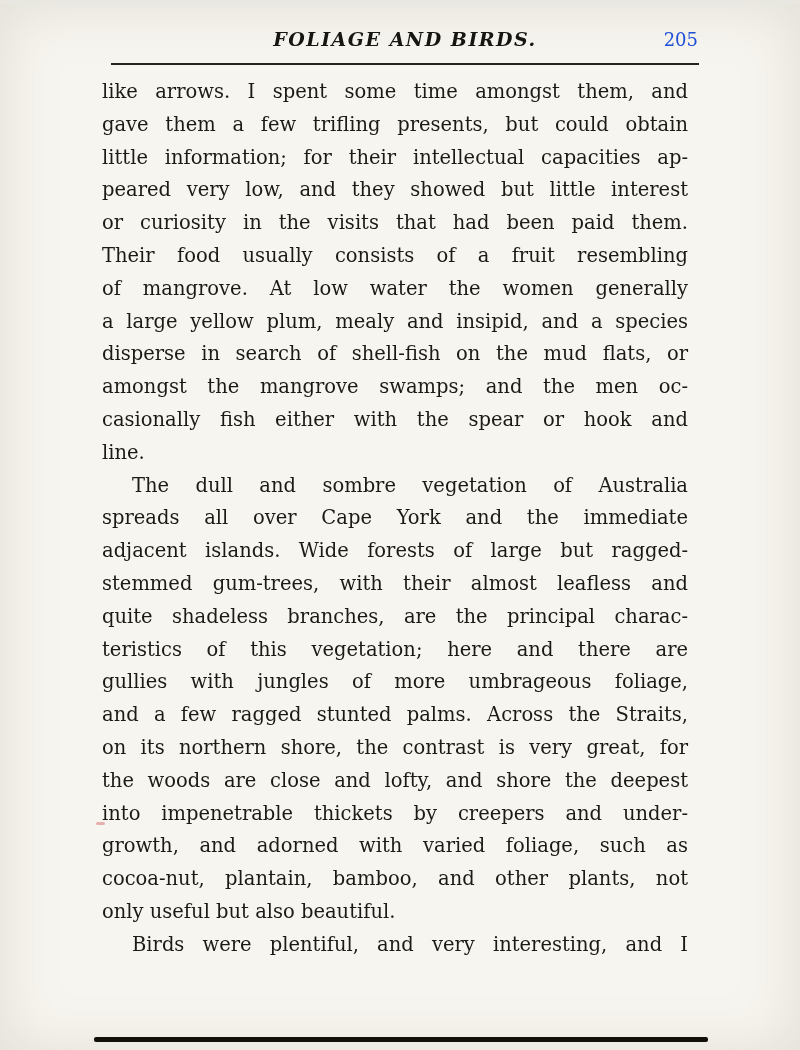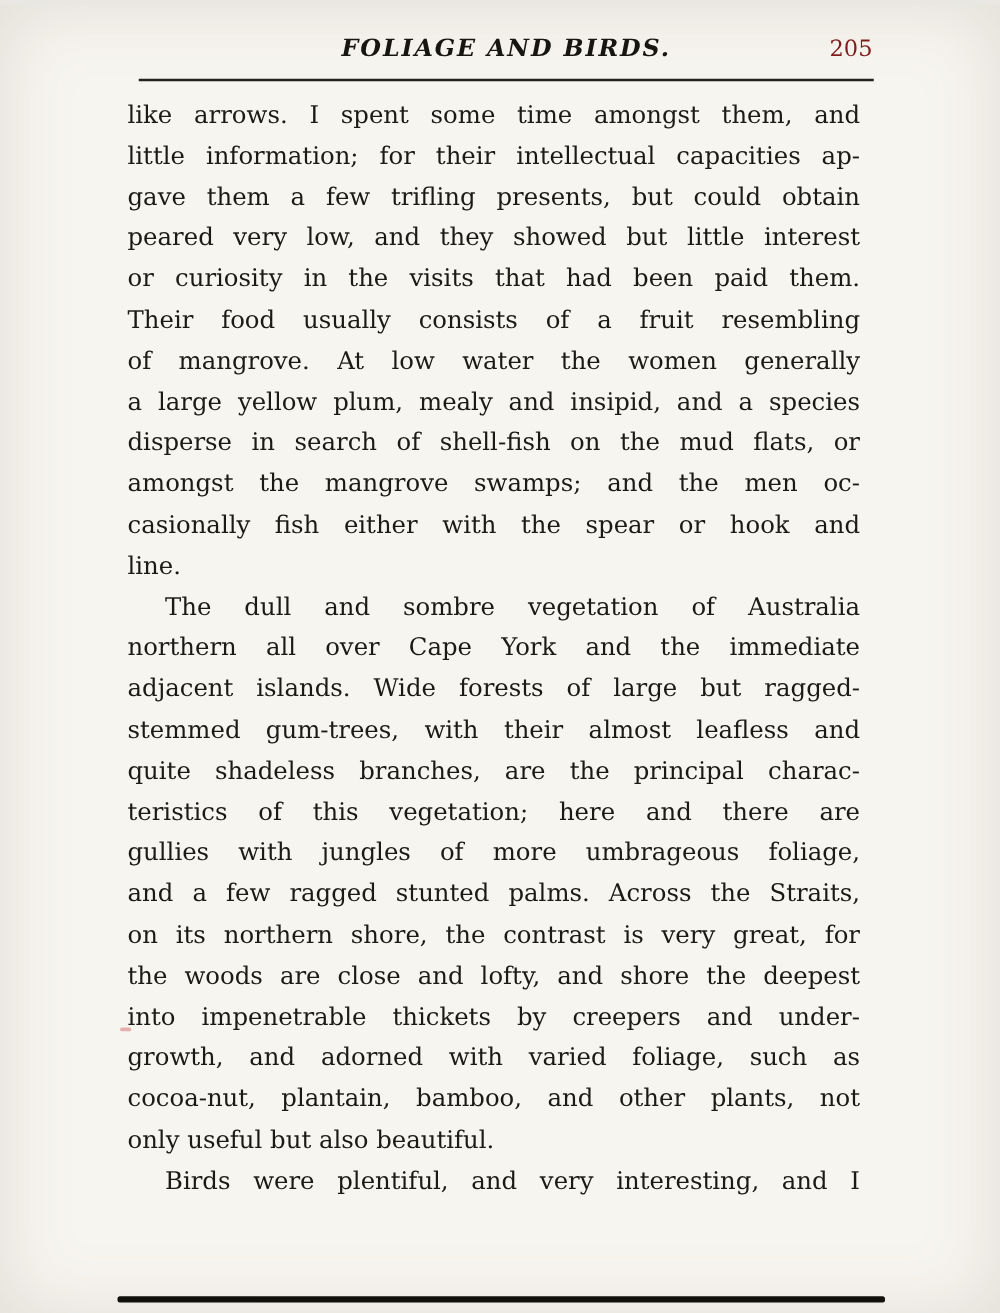--- a/index.html
+++ b/index.html
@@ -31,21 +31,21 @@
     letter-spacing: 1.5px;
     color: #17150f;
   }
   .page-number {
     position: absolute;
     top: 25px;
     left: 112px;
     width: 586px;
     text-align: right;
     font-size: 18px;
-    color: #7f1d1d;
+    color: #1d4ed8;
   }
   .header-rule {
     position: absolute;
     top: 59px;
     left: 111px;
     width: 588px;
     height: 2px;
     background: #26231e;
   }
   
@@ -93,34 +93,34 @@
 
 <div class="page">
 
   <div class="running-title">FOLIAGE AND BIRDS.</div>
   <div class="page-number">205</div>
   <div class="header-rule"></div>
 
   <div class="textblock">
 
     <div class="line">like arrows.  I spent some time amongst them, and</div>
+    <div class="line">gave them a few trifling presents, but could obtain</div>
     <div class="line">little information; for their intellectual capacities ap-</div>
-    <div class="line">gave them a few trifling presents, but could obtain</div>
     <div class="line">peared very low, and they showed but little interest</div>
     <div class="line">or curiosity in the visits that had been paid them.</div>
     <div class="line">Their food usually consists of a fruit resembling</div>
     <div class="line">of mangrove.  At low water the women generally</div>
     <div class="line">a large yellow plum, mealy and insipid, and a species</div>
     <div class="line">disperse in search of shell-fish on the mud flats, or</div>
     <div class="line">amongst the mangrove swamps; and the men oc-</div>
     <div class="line">casionally fish either with the spear or hook and</div>
     <div class="line par-end">line.</div>
 
     <div class="line indent">The dull and sombre vegetation of Australia</div>
-    <div class="line">northern all over Cape York and the immediate</div>
+    <div class="line">spreads all over Cape York and the immediate</div>
     <div class="line">adjacent islands.  Wide forests of large but ragged-</div>
     <div class="line">stemmed gum-trees, with their almost leafless and</div>
     <div class="line">quite shadeless branches, are the principal charac-</div>
     <div class="line">teristics of this vegetation; here and there are</div>
     <div class="line">gullies with jungles of more umbrageous foliage,</div>
     <div class="line">and a few ragged stunted palms.  Across the Straits,</div>
     <div class="line">on its northern shore, the contrast is very great, for</div>
     <div class="line">the woods are close and lofty, and shore the deepest</div>
     <div class="line">into impenetrable thickets by creepers and under-</div>
     <div class="line">growth, and adorned with varied foliage, such as</div>

